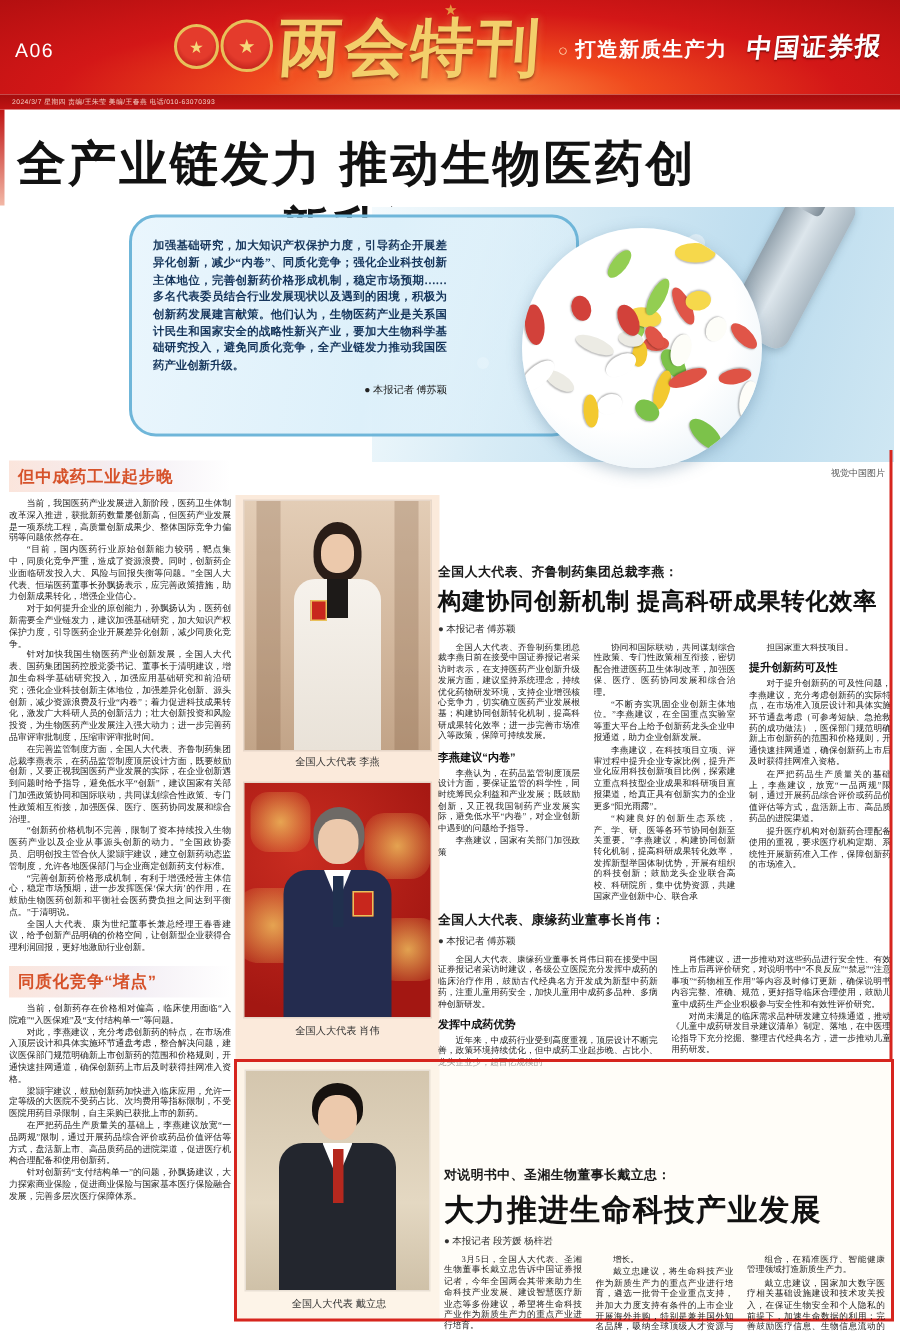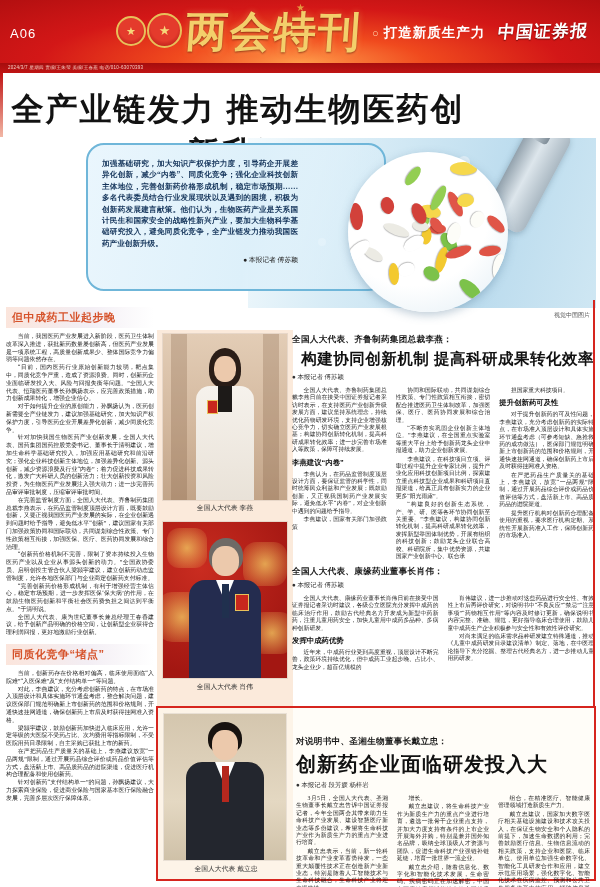--- a/index.html
+++ b/index.html
@@ -81,24 +81,24 @@
   .p2 .tie{position:absolute;left:59px;top:62px;width:7px;height:34px;background:#20304e;}
   .p2 .badge{left:72px;top:72px;width:12px;height:15px;}
   .p3{left:164px;top:714px;width:122px;height:146px;background:linear-gradient(180deg,#d4c6ae 0%,#e4d8c2 60%,#cfc1a8 100%);}
   .p3 .hair{left:44px;top:8px;width:34px;height:32px;background:#17120f;}
   .p3 .face{left:48px;top:16px;width:26px;height:30px;}
   .p3 .body{position:absolute;left:22px;top:48px;width:78px;height:98px;border-radius:16px 16px 0 0;background:#23262e;}
   .p3 .shirt{position:absolute;left:51px;top:48px;width:20px;height:24px;background:#fff;clip-path:polygon(0 0,100% 0,50% 100%);}
   .p3 .tie{position:absolute;left:58px;top:52px;width:7px;height:36px;background:#b5281e;}
   .cap1{left:157px;top:503px;width:136px;} .cap2{left:157px;top:682px;width:136px;} .cap3{left:156px;top:864px;width:140px;}
   
-  .article{width:302px;}
+  .article{width:302px;margin-top:42px;}
   .art1{left:292px;top:334px;} .art2{left:292px;top:566px;}
   .kicker{font-size:8.6px;font-weight:bold;color:#1a1a1a;letter-spacing:.3px;}
-  .headline1{font-size:15.5px;font-weight:900;color:#111;letter-spacing:.5px;margin-top:3px;white-space:nowrap;text-align:right;}
+  .headline1{font-size:15.5px;font-weight:900;color:#111;letter-spacing:.5px;margin-top:3px;white-space:nowrap;}
   .headline2{font-size:20px;font-weight:900;color:#111;letter-spacing:1px;margin-top:3px;white-space:nowrap;}
   .byline{font-size:6.4px;color:#333;margin:3px 0 5px;font-family:"Liberation Serif",serif;}
   .cols{display:flex;gap:9px;}
   .news-col{flex:1;overflow:hidden;}
   .news-col p{font-size:5.8px;line-height:7.4px;margin-bottom:1px;}
   .subhead{font-size:7.4px;font-weight:bold;color:#111;margin:4px 0 3px;}
   .h1cols .news-col{height:188px;} .h2cols .news-col{height:94px;} .h3cols .news-col{height:92px;}
   
   .red-box{left:156px;top:706px;width:440px;height:175px;border:2.5px solid #d6251e;box-sizing:border-box;
     background:rgba(255,251,242,.55);}
@@ -266,21 +266,21 @@
   <div class="hair"></div>
   <div class="face"></div>
   <div class="body"></div>
   <div class="shirt"></div>
   <div class="tie"></div>
 </div>
 <div class="abs caption cap3">全国人大代表 戴立忠</div>
 
 <div class="abs article art3">
   <div class="kicker">对说明书中、圣湘生物董事长戴立忠：</div>
-  <div class="headline2">创新药企业面临研发投入大</div>
+  <div class="headline2">大力推进生命科技产业发展</div>
   <div class="byline">● 本报记者 段芳媛 杨梓岩</div>
   <div class="cols h3cols">
     <div class="news-col">
         <p>3月5日，全国人大代表、圣湘生物董事长戴立忠告诉中国证券报记者，今年全国两会其带来助力生命科技产业发展、建设智慧医疗新业态等多份建议，希望将生命科技产业作为新质生产力的重点产业进行培育。</p>
         <p>戴立忠表示，当前，新一轮科技革命和产业变革蓄势待发，一些重大颠覆性技术正在创造新产业新业态，特别是随着人工智能技术与生命科技融合，生命科技产业将迎来爆发性</p>
       </div>
     <div class="news-col">
         <p>增长。</p>
         <p>戴立忠建议，将生命科技产业作为新质生产力的重点产业进行培育，遴选一批骨干企业重点支持，并加大力度支持有条件的上市企业开展海外并购，特别是兼并国外知名品牌，吸纳全球顶级人才资源与团队，促进生命科技产业强链补链延链，培育一批世界一流企业。</p>
         <p>戴立忠介绍，随着信息化、数字化和智能化技术发展，生命密码、疾病密码正在加速解密，中国在医疗健康领域能够有效实现优质生产要素高效配置与优化</p>

